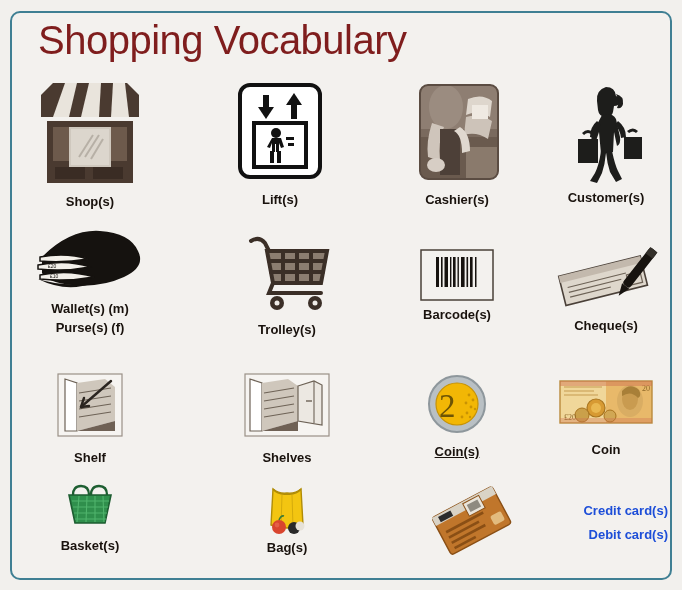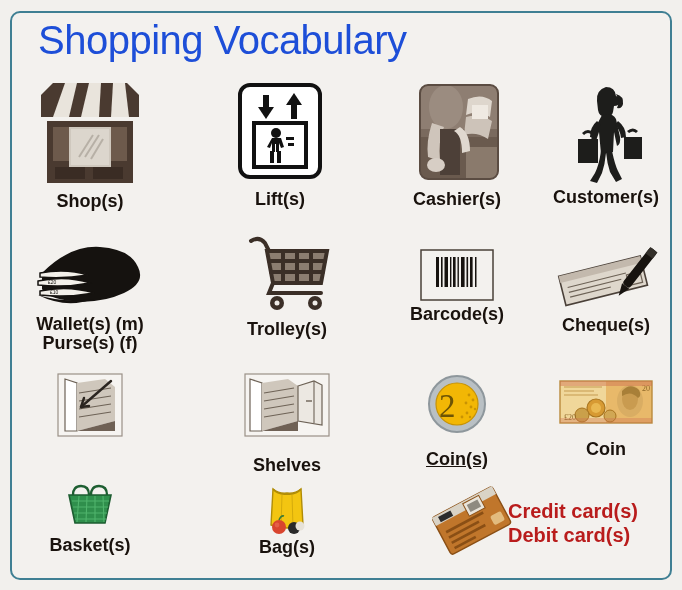--- a/index.html
+++ b/index.html
@@ -19,38 +19,38 @@
     border-radius:10px;
     background:#f3f1ee;
     box-sizing:border-box;
     overflow:hidden;
   }
   
   #titlebar{position:absolute;left:0;top:0;width:100%;height:62px;}
   .title-main{
     position:absolute;left:26px;top:5px;
     font-size:40px;font-weight:300;letter-spacing:-0.5px;
-    color:#1d4ed8;white-space:nowrap;
+    color:#7f1d1d;white-space:nowrap;
   }
   .title-sub{
     position:absolute;left:418px;top:16px;
     font-size:25px;font-weight:300;letter-spacing:-0.2px;
     color:#2e2c5e;white-space:nowrap;
   }
   
   .cell{position:absolute;}
   .art{position:relative;margin:0 auto;}
   .label{
     text-align:center;font-weight:bold;color:#19120d;
-    font-size:18px;line-height:17px;white-space:nowrap;
+    font-size:13px;line-height:17px;white-space:nowrap;
   }
   .label.l2{line-height:19px;}
   .side-label{
-    position:absolute;font-weight:bold;color:#b91c1c;
-    font-size:20px;line-height:20px;white-space:nowrap;text-align:left;
+    position:absolute;font-weight:bold;color:#1d4ed8;
+    font-size:13px;line-height:20px;white-space:nowrap;text-align:right;
   }
   svg{display:block;overflow:visible;}
 </style>
 </head>
 <body>
 
 <div id="poster">
   <div id="frame">
 
     <div id="titlebar">
@@ -177,21 +177,21 @@
             <path d="M22 58 h20 v24 h-20 Z"></path>
             <path d="M26 52 q6 -6 12 0 l-2 2 q-4 -4 -8 0 Z"></path>
             <path d="M68 56 h18 v22 h-18 Z"></path>
             <path d="M71 50 q6 -5 11 0 l-2 2 q-3 -3 -7 0 Z"></path>
           </g>
         </svg>
       </div>
       <div class="label" style="margin-top:2px;">Customer(s)</div>
     </div>
 
-    <div class="cell" style="left:8px;top:230px;width:140px;">
+    <div class="cell" style="left:8px;top:214px;width:140px;">
       <div class="art" style="width:116px;height:68px;">
         <svg width="116" height="68" viewBox="0 0 116 68">
           <path d="M10 30 q28 -28 58 -26 q30 2 38 20 q8 16 -14 26 q-24 11 -52 8 q-26 -3 -30 -12 Z" fill="#15120f"></path>
 
           <g fill="#f3f0ea" stroke="#15120f" stroke-width="1.5">
             <path d="M8 30 q26 -5 48 2 q-24 4 -48 2 Z"></path>
             <path d="M6 38 q28 -6 52 2 q-26 5 -52 2 Z"></path>
             <path d="M8 48 q28 -6 54 2 q-28 5 -54 2 Z"></path>
           </g>
           <g fill="#15120f" font-size="5" font-family="Liberation Sans, sans-serif">
@@ -287,41 +287,42 @@
             <path d="M22 36 L54 31"></path>
             <path d="M22 44 L54 39"></path>
           </g>
           <g stroke="#2b2520" stroke-width="2.4" fill="none" stroke-linecap="round">
             <line x1="54" y1="8" x2="24" y2="34"></line>
             <line x1="24" y1="34" x2="32" y2="33"></line>
             <line x1="24" y1="34" x2="27" y2="25"></line>
           </g>
         </svg>
       </div>
+      <div class="label" style="margin-top:12px;">Shelf</div>
     </div>
 
     <div class="cell" style="left:205px;top:360px;width:140px;">
       <div class="art" style="width:86px;height:64px;">
         <svg width="86" height="64" viewBox="0 0 86 64">
           <rect x="1" y="1" width="84" height="62" fill="#f6f4f1" stroke="#9a9087" stroke-width="1.2"></rect>
           <path d="M6 6 L18 10 L18 58 L6 58 Z" fill="#ffffff" stroke="#6d6256" stroke-width="1.2"></path>
           <path d="M18 10 L44 6 L54 13 L54 48 L18 58 Z" fill="#cfc7bc"></path>
           <path d="M18 58 L54 48 L54 58 Z" fill="#6f6155"></path>
           <g stroke="#6d6256" stroke-width="1.1" fill="none">
             <path d="M20 20 L50 15"></path>
             <path d="M20 28 L50 23"></path>
             <path d="M20 36 L50 31"></path>
             <path d="M20 44 L50 39"></path>
           </g>
           <path d="M54 13 L70 8 L78 12 L78 52 L54 48 Z" fill="#ece8e2" stroke="#6d6256" stroke-width="1.2"></path>
           <path d="M70 8 L70 50" stroke="#6d6256" stroke-width="1.1"></path>
           <path d="M62 28 L68 28" stroke="#6d6256" stroke-width="1.4"></path>
         </svg>
       </div>
-      <div class="label" style="margin-top:20px;">Shelves</div>
+      <div class="label" style="margin-top:12px;">Shelves</div>
     </div>
 
     <div class="cell" style="left:382px;top:360px;width:126px;">
       <div class="art" style="width:64px;height:62px;">
         <svg width="64" height="62" viewBox="0 0 64 62">
           <circle cx="32" cy="31" r="28" fill="#b9c0c4"></circle>
           <circle cx="32" cy="31" r="28" fill="none" stroke="#8e979c" stroke-width="2"></circle>
           <circle cx="32" cy="31" r="21" fill="#f2b705"></circle>
           <circle cx="32" cy="31" r="21" fill="none" stroke="#c79203" stroke-width="1.2"></circle>
           <text x="14" y="44" font-family="Liberation Serif, serif" font-size="33" fill="#6d5405">2</text>
@@ -330,21 +331,21 @@
               <circle cx="48" cy="27" r="1.4"></circle>
             <circle cx="46" cy="34" r="1.4"></circle>
               <circle cx="42" cy="40" r="1.4"></circle>
             <circle cx="37" cy="44" r="1.4"></circle>
               <circle cx="41" cy="30" r="1.4"></circle>
             <circle cx="45" cy="44" r="1.2"></circle>
               <circle cx="50" cy="36" r="1.2"></circle>
           </g>
         </svg>
       </div>
-      <div class="label" style="margin-top:16px;text-decoration:underline;">Coin(s)</div>
+      <div class="label" style="margin-top:8px;text-decoration:underline;">Coin(s)</div>
     </div>
 
     <div class="cell" style="left:524px;top:362px;width:140px;">
       <div class="art" style="width:96px;height:54px;">
         <svg width="96" height="54" viewBox="0 0 96 54">
           <rect x="2" y="6" width="92" height="42" fill="#e8b96a"></rect>
           <rect x="2" y="6" width="46" height="42" fill="#f0d79a"></rect>
           <rect x="2" y="6" width="92" height="42" fill="none" stroke="#b98a3c" stroke-width="1.4"></rect>
 
           <g>

